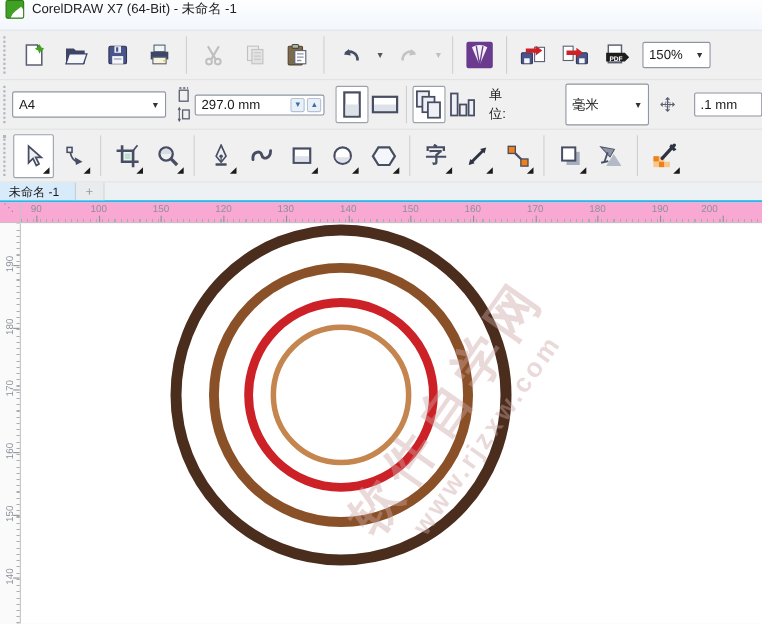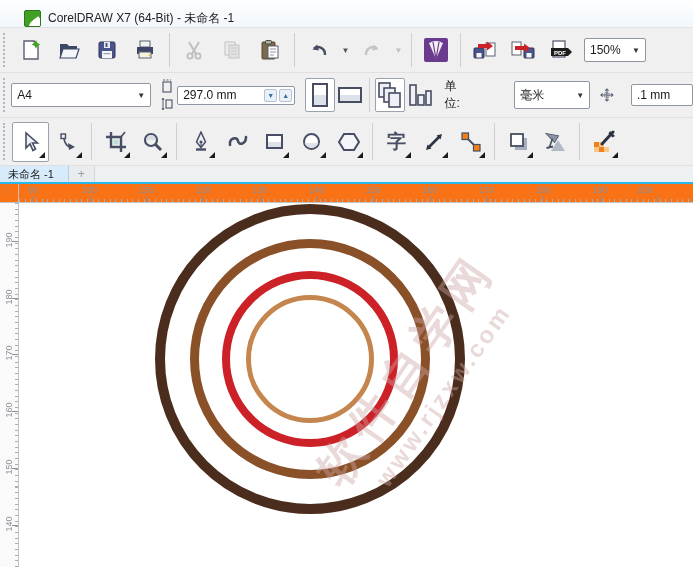--- a/index.html
+++ b/index.html
@@ -1,21 +1,21 @@
 <!DOCTYPE html>
 <html><head>
 <meta charset="utf-8">
 <style>
   * { margin:0; padding:0; box-sizing:border-box; }
   html,body { width:693px; height:567px; overflow:hidden; }
   body { font-family:"Liberation Sans","DejaVu Sans",sans-serif; font-size:12px; color:#1a1a1a; background:#fff; }
   .app { width:693px; height:567px; display:flex; flex-direction:column; background:#f0f0f0; }
 
   
-  .titlebar { height:28px; background:linear-gradient(#fdfeff,#f2f7fc); border-bottom:1px solid #dfe5ea; display:flex; align-items:flex-end; padding:0 24px; flex:0 0 28px; }
+  .titlebar { height:28px; background:linear-gradient(#fdfeff,#f2f7fc); border-bottom:1px solid #dfe5ea; display:flex; align-items:flex-start; padding:0 5px; flex:0 0 28px; }
   .app-logo { width:17px; height:17px; background:#3fa024; border:1px solid #2c7718; border-radius:2px; margin-right:7px; position:relative; overflow:hidden; }
   .app-logo::after { content:""; position:absolute; left:2px; top:9px; width:16px; height:10px; background:#fff; transform:rotate(-38deg); border-radius:60% 0 60% 0; }
   .title-text { font-size:12px; color:#222; }
 
   
   .menubar { height:27px; background:#f2f2f2; border-bottom:1px solid #e2e2e2; display:flex; align-items:stretch; padding-left:4px; flex:0 0 27px; }
   .menu-item { display:flex; align-items:center; padding:0 9px; margin:2px 2px; border:1px solid transparent; border-radius:2px; cursor:default; }
   .menu-item.active { background:#d9eaf9; border-color:#9ac0e0; }
 
   
@@ -38,37 +38,37 @@
   .propbar { height:45px; flex:0 0 45px; }
   .paper-combo { width:160px; height:24px; }
   .dim-block { display:flex; align-items:center; margin-left:10px; }
   .dim-icons { display:flex; flex-direction:column; justify-content:space-between; height:32px; margin-right:4px; }
   .dim-fields { background:#fff; border:1px solid #8e96a2; border-radius:2px; width:118px; }
   .dim-row { display:flex; align-items:center; height:17px; padding:0 2px 0 5px; }
   .spin { width:13px; height:13px; border:1px solid #b3c2d6; background:#e9f0f8; color:#3a6ea5; font-size:7px; display:flex; align-items:center; justify-content:center; margin-left:2px; border-radius:2px; }
   .pbtn { width:34px; height:34px; display:flex; align-items:center; justify-content:center; border:1px solid transparent; border-radius:2px; }
   .pbtn.selected { background:#fff; border-color:#9aa2ac; }
   .units-label { margin:0 4px 0 10px; }
-  .units-combo { width:86px; height:28px;margin-left:42px; }
+  .units-combo { width:86px; height:38px;margin-left:42px; }
   .nudge-field { width:70px; height:22px; margin-left:17px; }
 
   
   .toolbox { height:48px; flex:0 0 48px; }
   .tool { width:37px; height:40px; display:flex; align-items:center; justify-content:center; position:relative; border:1px solid transparent; border-radius:2px; }
   .tool.selected { background:#fff; border-color:#9aa2ac; }
   .fly::after { content:""; position:absolute; right:3px; bottom:3px; width:0; height:0; border-left:6px solid transparent; border-bottom:6px solid #1b1b1b; }
   .glyph-char { font-size:19px; font-weight:bold; color:#474d62; line-height:1; }
 
   
   .tabbar { height:18px; flex:0 0 18px; background:#eef1f4; display:flex; align-items:stretch; border-bottom:2px solid #29b6ea; }
   .doc-tab { padding:0 14px 0 8px; display:flex; align-items:center; font-size:11px; background:#d7ebfa; border-right:1px solid #b9cfe0; }
   .new-tab { width:26px; display:flex; align-items:center; justify-content:center; color:#9a9a9a; background:#e9ecef; border-right:1px solid #d4d7da; font-size:12px; }
 
   
-  .ruler-row { height:19px; flex:0 0 19px; display:flex; background:#f97316; border-bottom:1px solid #c3c3c3;text-decoration:underline; }
+  .ruler-row { height:19px; flex:0 0 19px; display:flex; background:#f9a8d4; border-bottom:1px solid #c3c3c3;text-decoration:underline; }
   .ruler-corner { width:19px; border-right:1px solid #c3c3c3; position:relative; }
   .ruler-corner::after { content:"⋱"; position:absolute; left:3px; top:0px; font-size:10px; color:#8b9099; }
   .hruler { position:relative; flex:1; overflow:hidden;
     background-image:repeating-linear-gradient(to right, #a9adb3 0 1px, transparent 1px 5.67px);
     background-size:100% 3px; background-position:0 bottom; background-repeat:no-repeat; }
   .h-label { position:absolute; top:1px; font-size:9px; color:#8b9099; transform:translateX(-50%); }
   .h-tick { position:absolute; bottom:0; width:1px; height:6px; background:#8b9099; }
 
   .workspace { flex:1; position:relative; overflow:hidden; background:#fff; }
   .vruler { position:absolute; left:0; top:0; bottom:0; width:19px; background:#fafafa; border-right:1px solid #c3c3c3; overflow:hidden;

